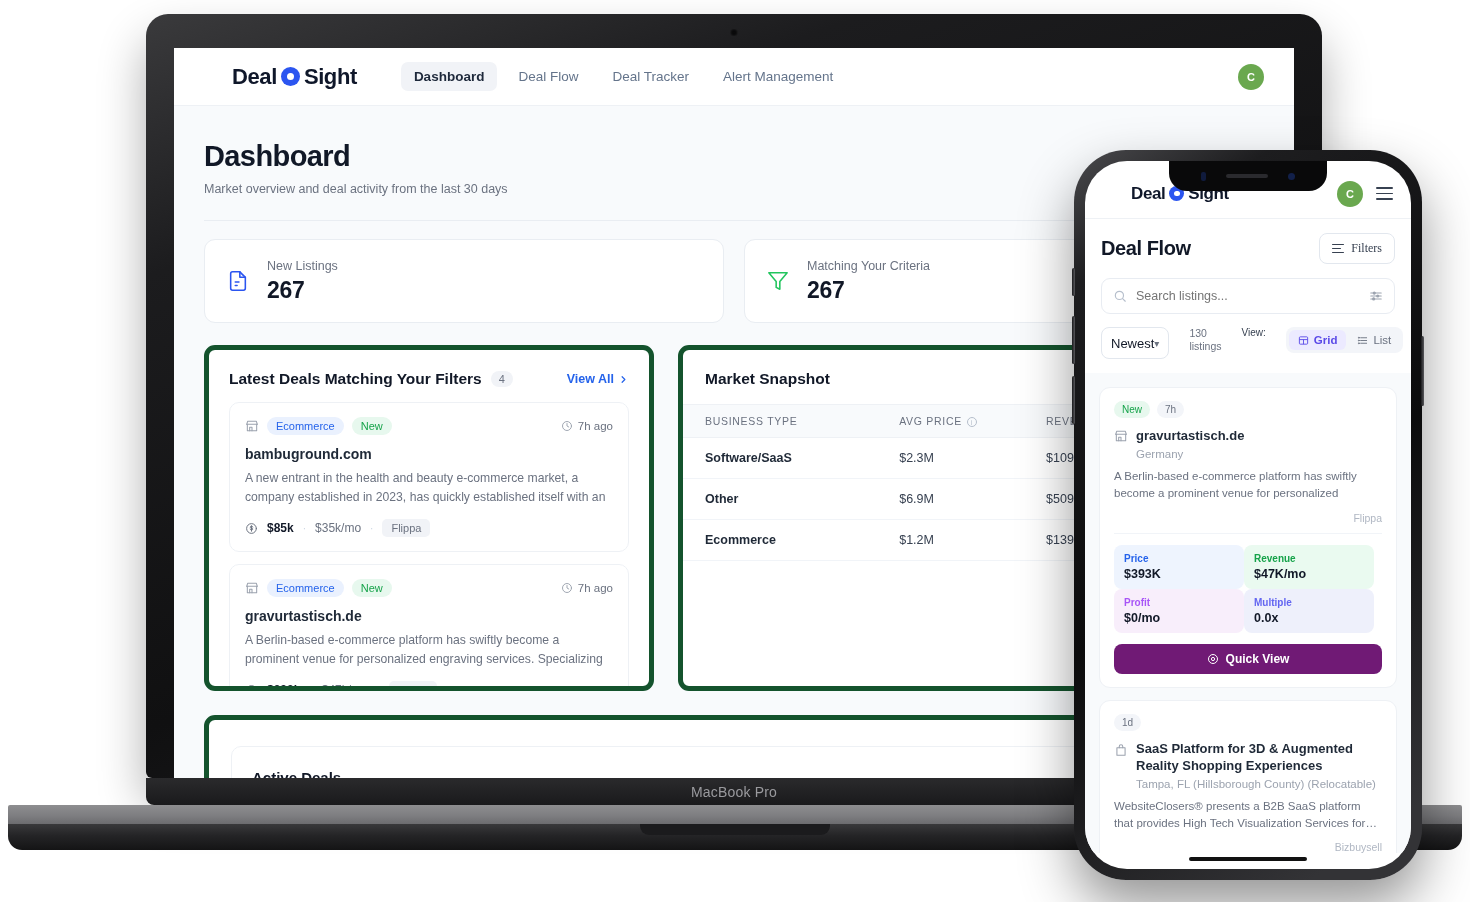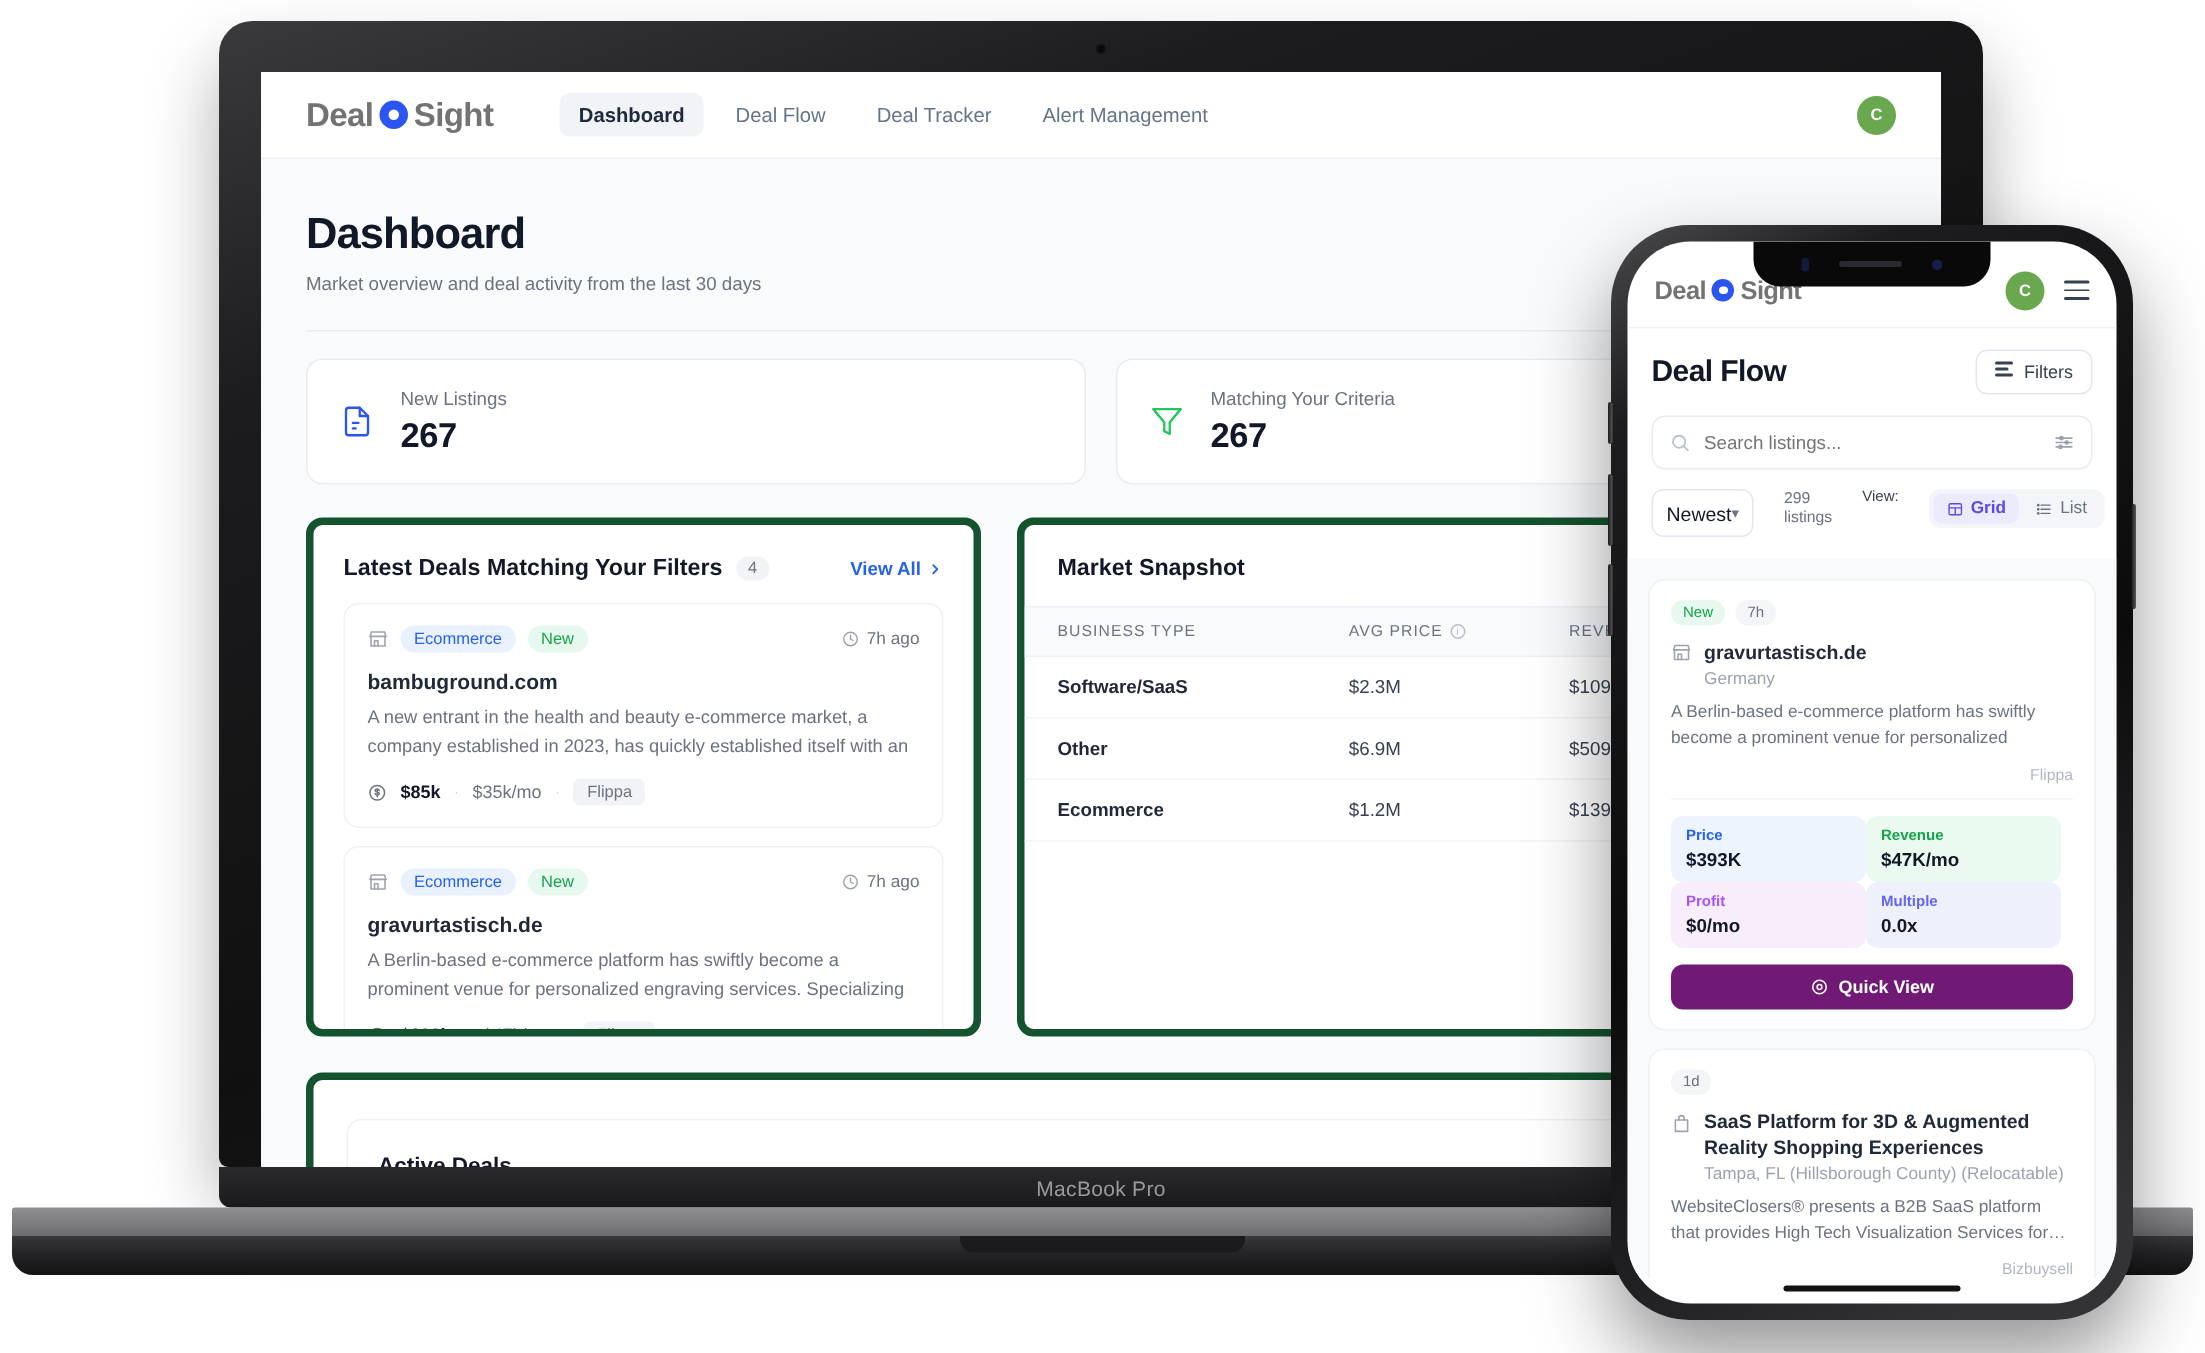--- a/index.html
+++ b/index.html
@@ -50,21 +50,21 @@
     position: absolute; left: 50%; top: 824px; transform: translateX(-50%);
     width: 190px; height: 11px; background: #1b1b1d;
     border-radius: 0 0 9px 9px;
   }
 
   
   .nav {
     height: 58px; background: #fff; border-bottom: 1px solid #eef1f5;
     display: flex; align-items: center; padding: 0 30px; gap: 30px;
   }
-  .logo { display: flex; align-items: center; gap: 2px; font-size: 22px; font-weight: 800; color: #737373; letter-spacing:-.4px;}
+  .logo { display: flex; align-items: center; gap: 2px; font-size: 22px; font-weight: 800; color: #0f172a; letter-spacing:-.4px;margin-left:28px;}
   .logo .eye {
     width: 19px; height: 19px; border-radius: 50%; background: #2b55f0;
     display: inline-flex; align-items: center; justify-content: center; margin: 0 2px;
   }
   .logo .eye i { width: 7px; height: 7px; background: #fff; border-radius: 50%; display:block;}
   .nav-links { display: flex; align-items: center; gap: 8px; margin-left: 14px; }
   .nav-links a {
     font-size: 13.5px; color: #64748b; padding: 7px 13px; border-radius: 7px;
     text-decoration: none; white-space: nowrap;
   }
@@ -171,21 +171,21 @@
   .ph-nav .logo .eye i { width:5.5px; height:5.5px; }
   .ph-right { margin-left:auto; display:flex; align-items:center; gap:13px;}
   .hamb { display:flex; flex-direction:column; gap:3.5px; }
   .hamb i { width:17px; height:1.7px; background:#374151; display:block; border-radius:1px;}
 
   .ph-body { padding:14px 16px 0; height:calc(100% - 58px); overflow:hidden; }
   .ph-head { display:flex; align-items:center; }
   .ph-h1 { font-size:20px; font-weight:700; color:#111827; letter-spacing:-.4px;}
   .filters-btn {
     margin-left:auto; border:1px solid #e2e7ee; border-radius:8px; padding:7px 12px;
-    font-size:12px; color:#374151; display:flex; align-items:flex-start; gap:7px; background:#fff;
+    font-size:12px; color:#374151; display:flex; align-items:center; gap:7px; background:#fff;font-family:Liberation Serif, serif;
   }
   .fbars { display:flex; flex-direction:column; gap:2.5px;}
   .fbars i { height:1.5px; background:#374151; display:block; border-radius:1px;}
   .fbars i:nth-child(1){width:12px;} .fbars i:nth-child(2){width:9px;} .fbars i:nth-child(3){width:12px;}
 
   .ph-search {
     margin-top:14px; height:36px; border:1px solid #e8ecf2; border-radius:9px;
     display:flex; align-items:center; padding:0 11px; gap:9px; background:#fff;
   }
   .ph-search input { border:none; outline:none; font-size:12.5px; color:#6b7280; flex:1;
@@ -480,21 +480,21 @@
               <circle cx="8" cy="17" r="1.8" fill="#9ca3af"></circle>
           </svg>
         </div>
 
         <div class="ph-ctrl">
           <div class="sel">
             <span>Newest</span>
             <span class="chev">▾</span>
           </div>
           <div class="listings">
-            <div>299</div>
+            <div>130</div>
             <div>listings</div>
           </div>
           <div class="viewlbl">View:</div>
           <div class="seg">
             <div class="on">
               <svg width="11" height="11" viewBox="0 0 24 24" fill="none" stroke="#5b4ae8" stroke-width="2">
                 <rect x="3" y="4" width="18" height="16" rx="2"></rect>
                   <line x1="3" y1="10" x2="21" y2="10"></line>
                   <line x1="12" y1="10" x2="12" y2="20"></line>
               </svg>

